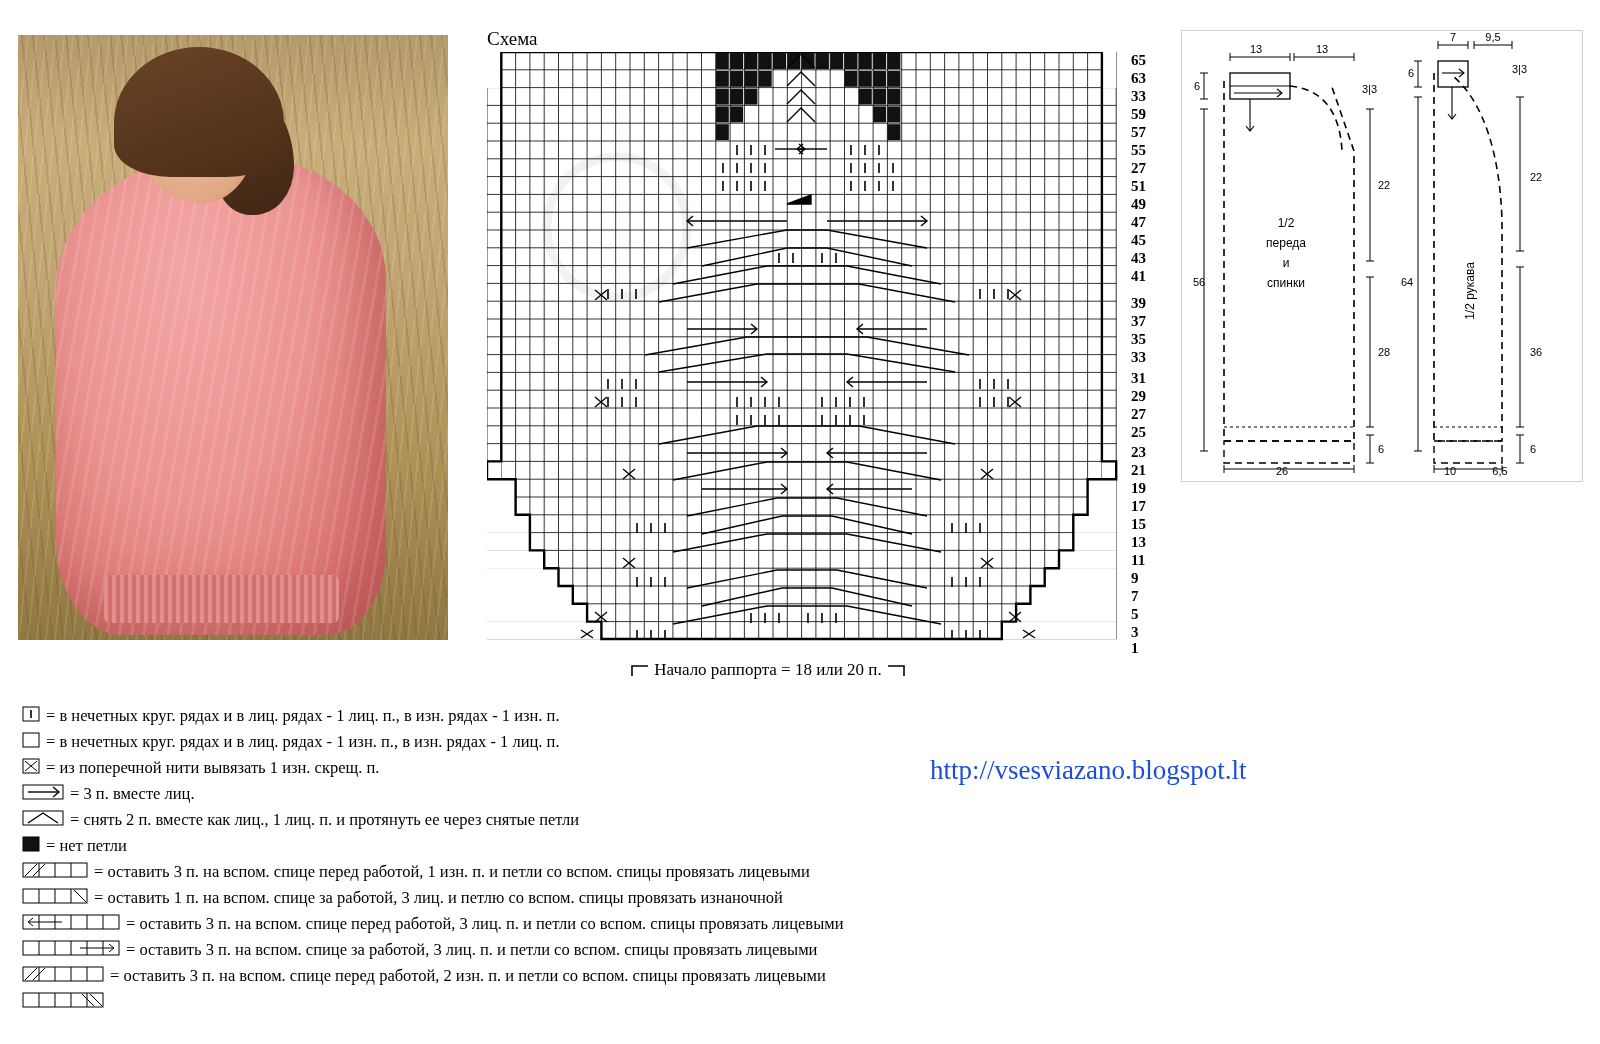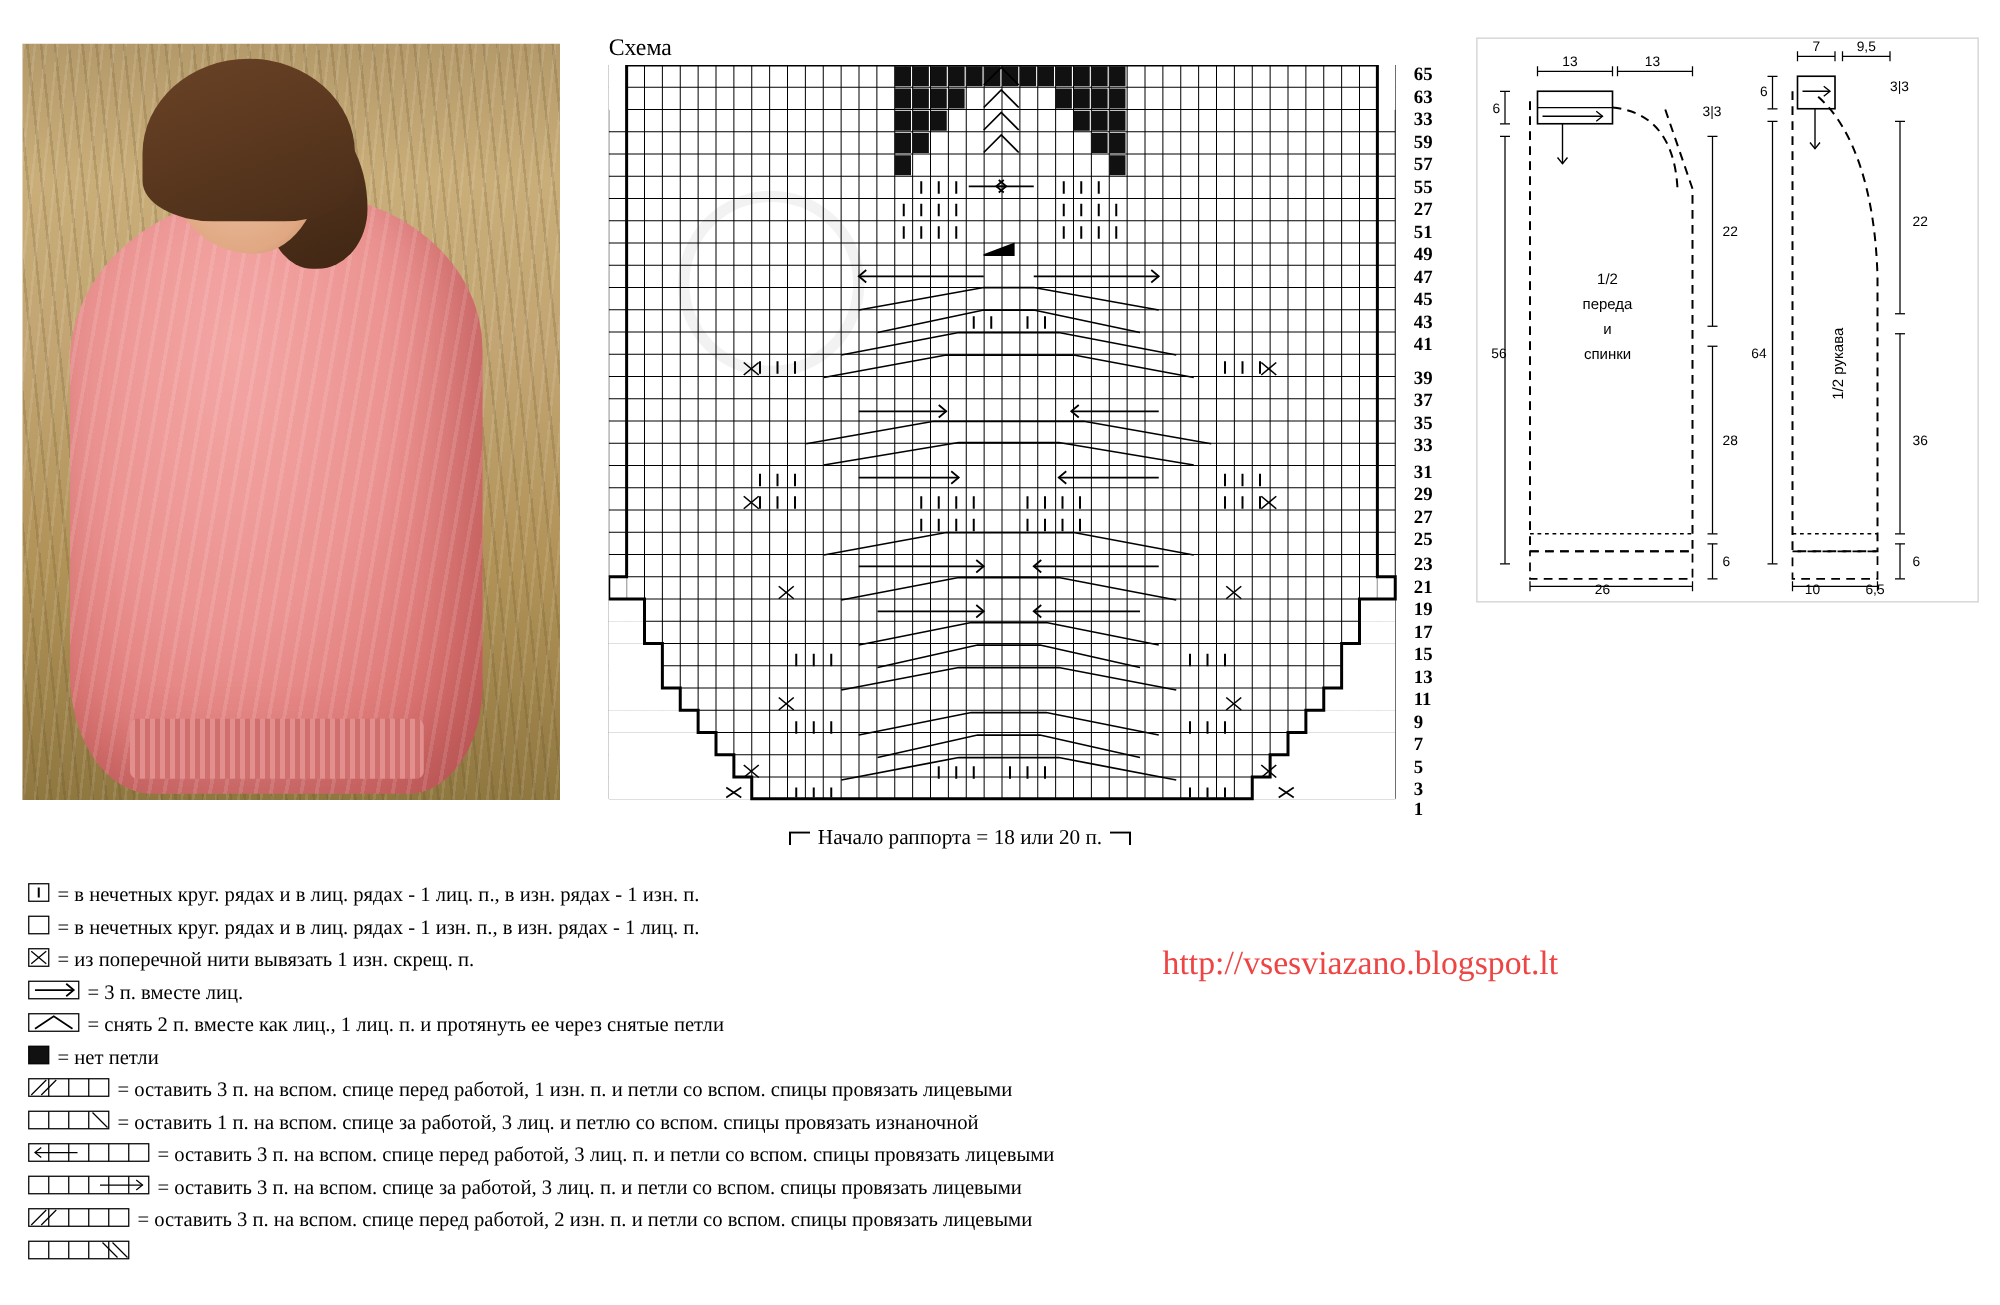--- a/index.html
+++ b/index.html
@@ -76,21 +76,21 @@
   }
   .schem text, .schem-lbl{font-family:"Liberation Sans",sans-serif;}
 
   
   .legend{position:absolute;left:22px;top:705px;width:1000px;}
   .lrow{display:flex;align-items:center;margin-bottom:4px;height:22px;}
   .lrow .sym{flex:0 0 auto;margin-right:6px;}
   .lrow .txt{font-size:16.5px;white-space:nowrap;}
   .url{
     position:absolute;left:930px;top:755px;
-    font-size:27px;color:#ef4444;font-family:"Liberation Serif",serif;
+    font-size:27px;color:#1d4ed8;font-family:"Liberation Serif",serif;
   }
 </style>
 </head>
 <body>
 
 <div class="root">
 
   <div class="photo">
     <div class="grass"></div>
     <div class="sweater"></div>

